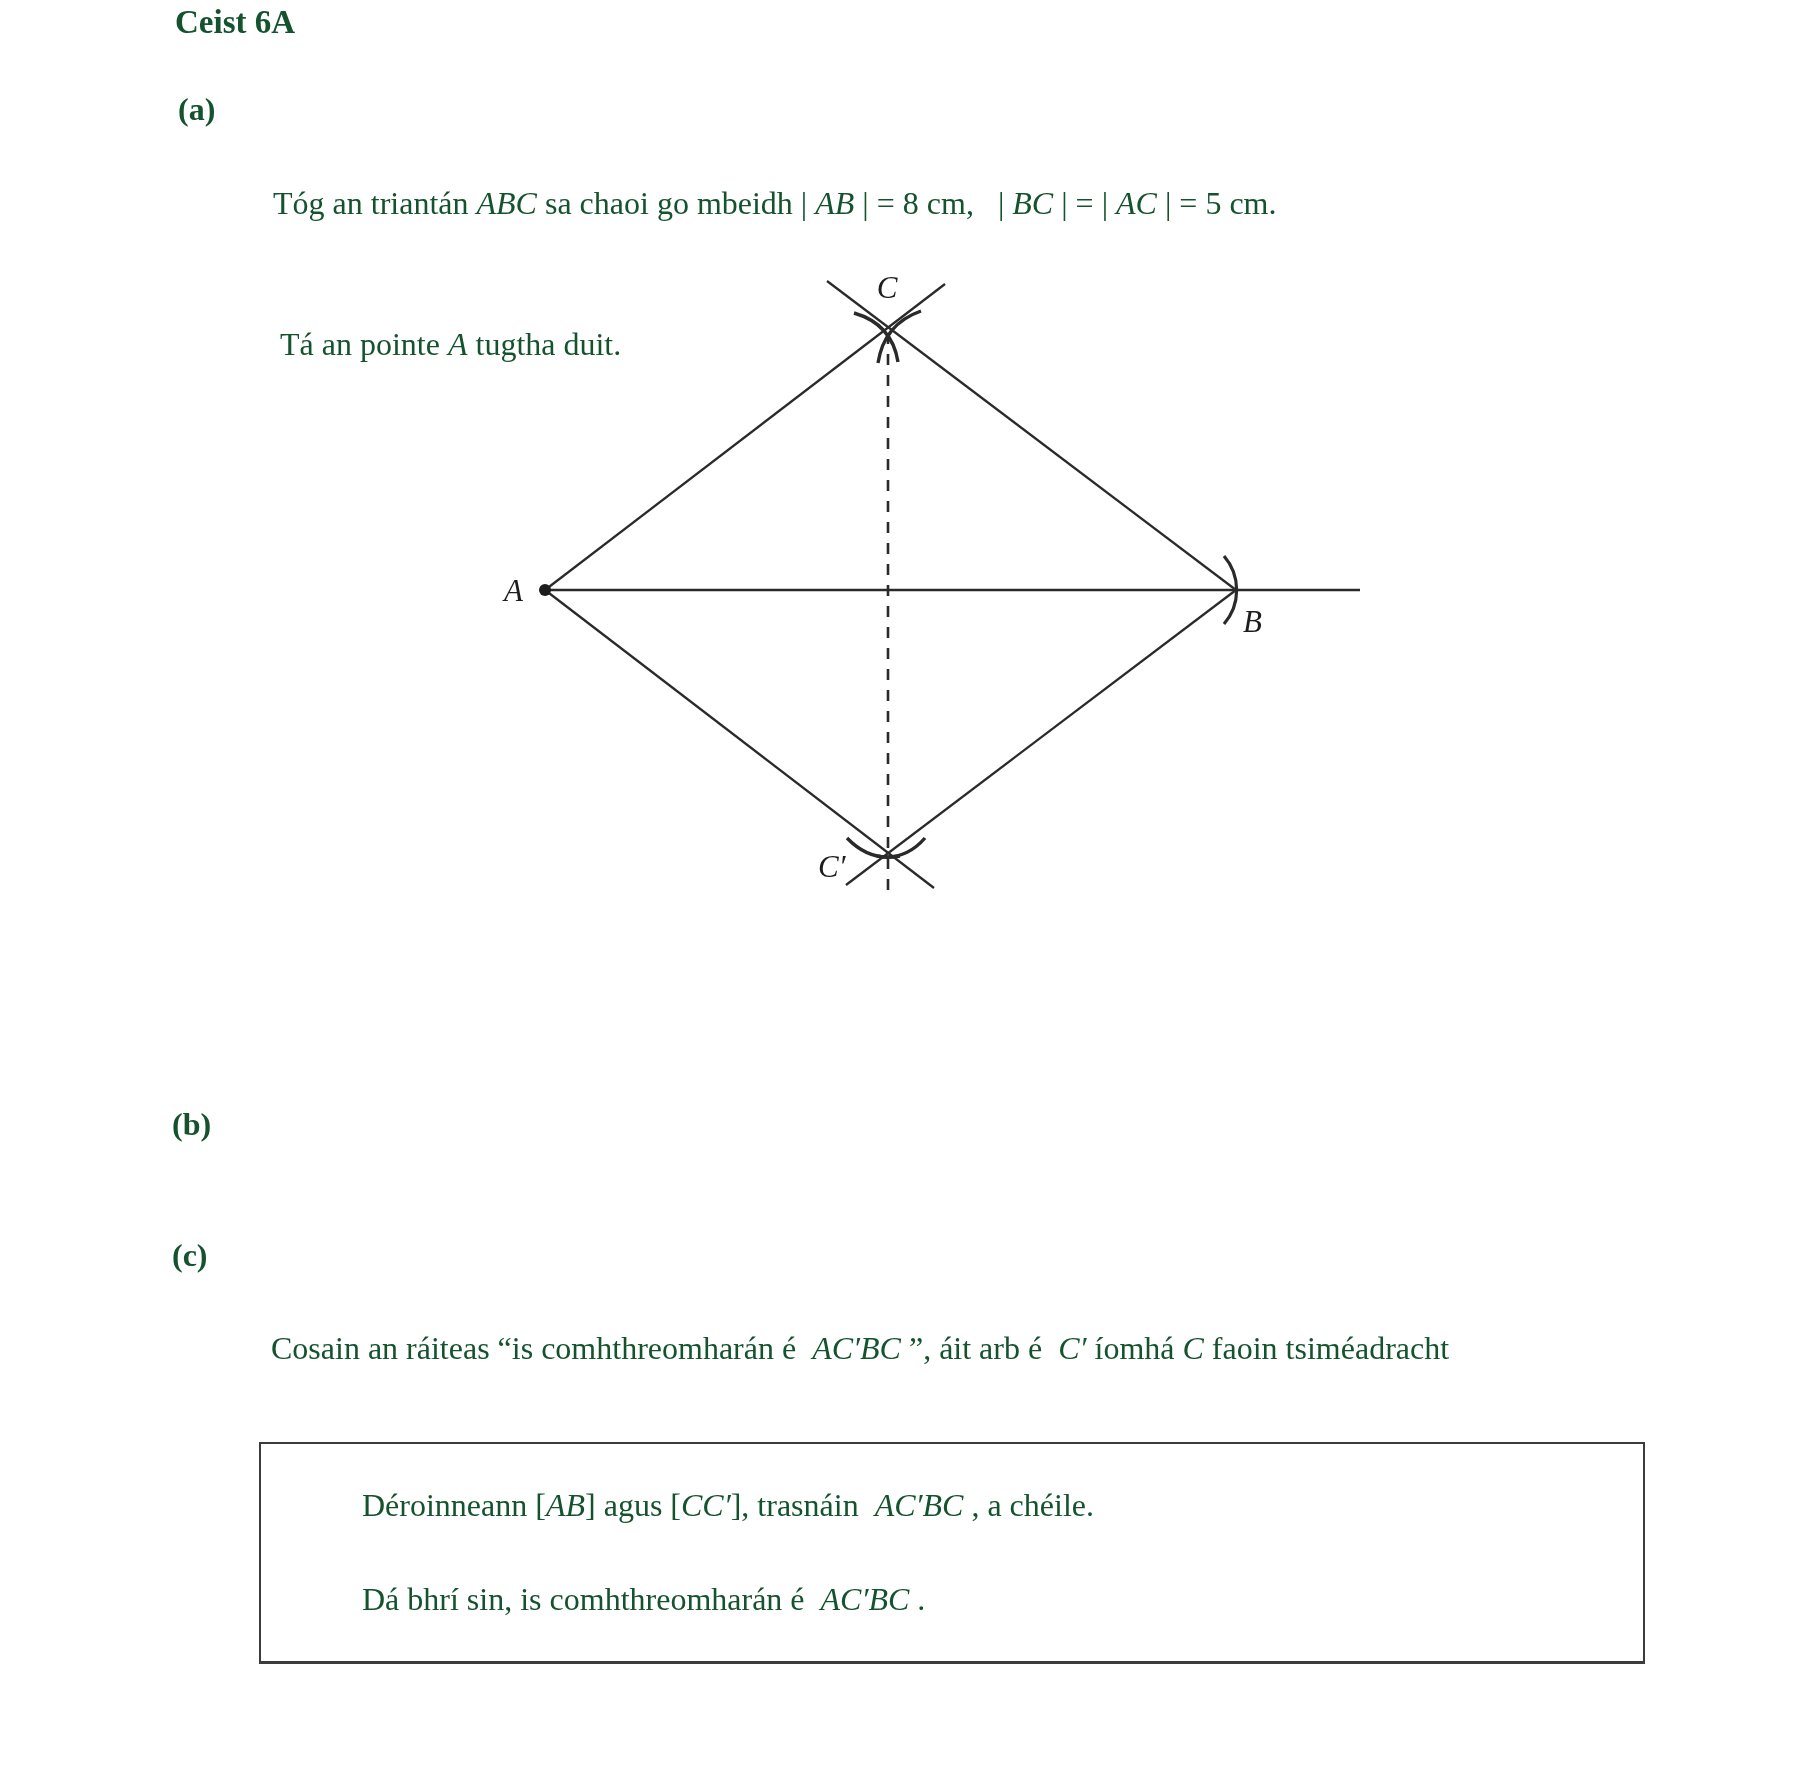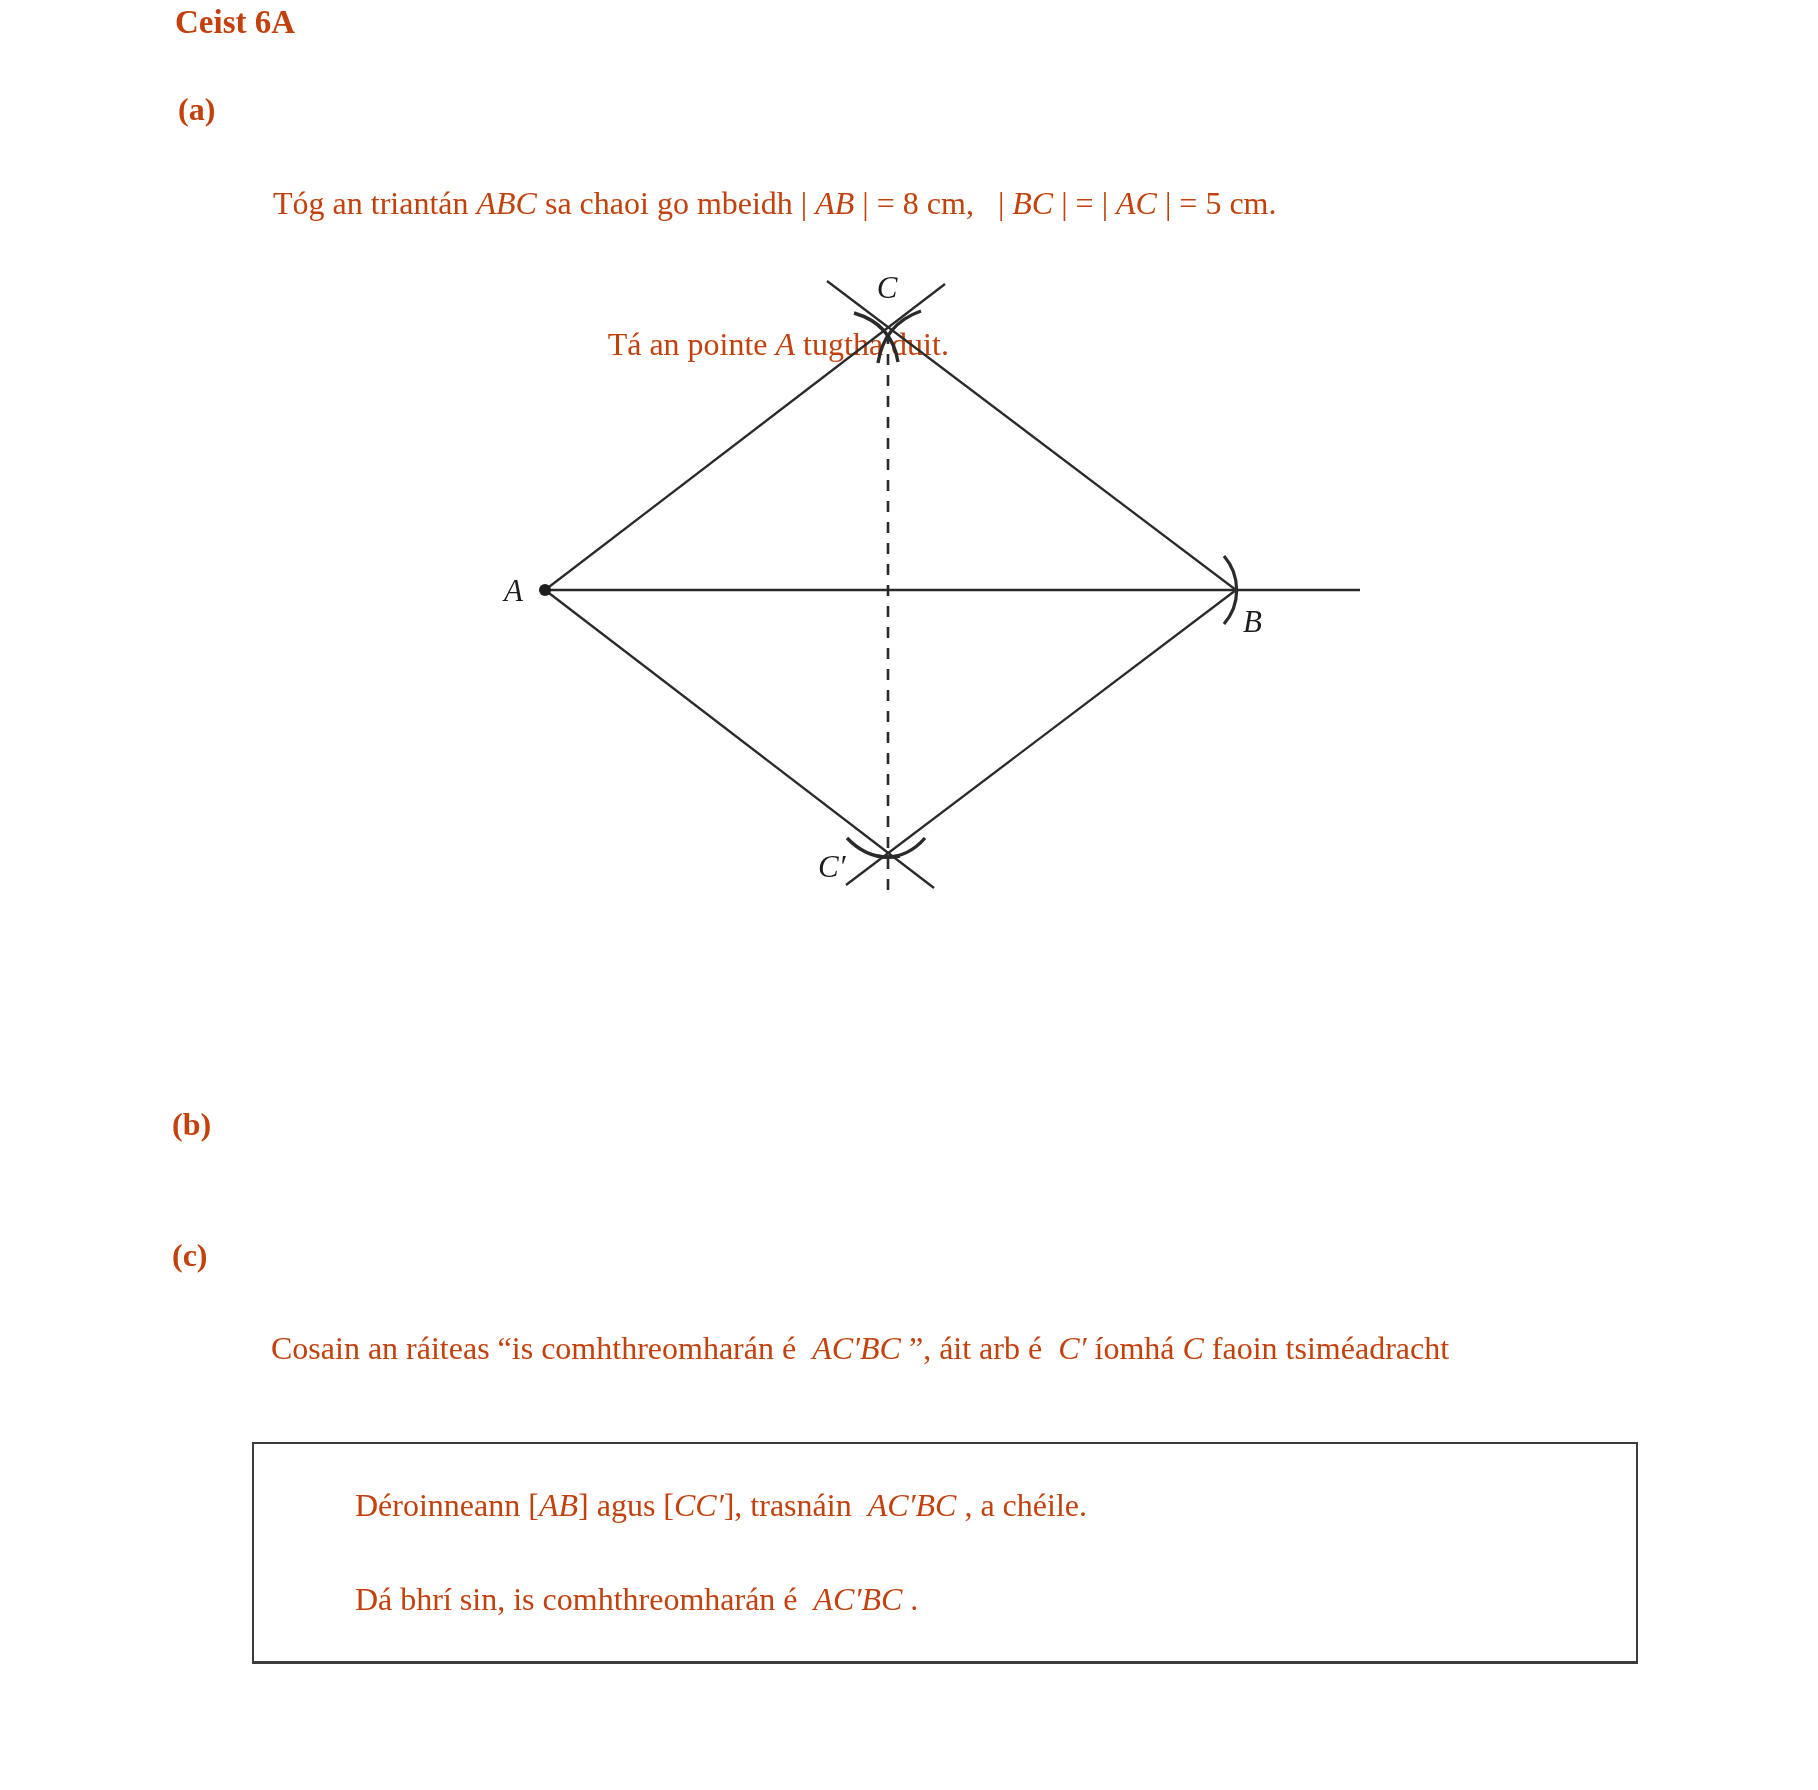--- a/index.html
+++ b/index.html
@@ -1,34 +1,33 @@
 <!DOCTYPE html>
 <html><head>
 <meta charset="utf-8">
 <style>
   html,body{margin:0;padding:0;background:#ffffff;}
   .page{
     position:relative;
     width:1818px;
     height:1668px;
     background:#ffffff;
-    color:#c2410c;
+    color:#14532d;
     font-family:"Liberation Serif","DejaVu Serif",serif;
     overflow:hidden;
-    text-align:center;
   }
   .abs{position:absolute;}
   .pre{white-space:pre;}
   .fs{font-size:32px;line-height:47px;}
   .i{font-style:italic;}
   .title{font-size:33px;line-height:44px;font-weight:bold;}
   .part-label{font-size:32px;line-height:47px;font-weight:bold;}
   .c-lines .ln{line-height:45px;margin-left:8px;}
   .answer-box{
-    left:252px;top:1442px;width:1386px;height:222px;
+    left:259px;top:1442px;width:1386px;height:222px;
     border:2px solid #3c3c3c;
     border-bottom-width:3px;
     box-sizing:border-box;
     background:#ffffff;
     text-decoration:underline;
   }
   .box-line{position:absolute;left:101px;font-size:32px;line-height:38px;white-space:pre;}
   svg .construction{stroke:#2a2a2a;fill:none;}
   svg text{
     font-family:"Liberation Serif","DejaVu Serif",serif;

